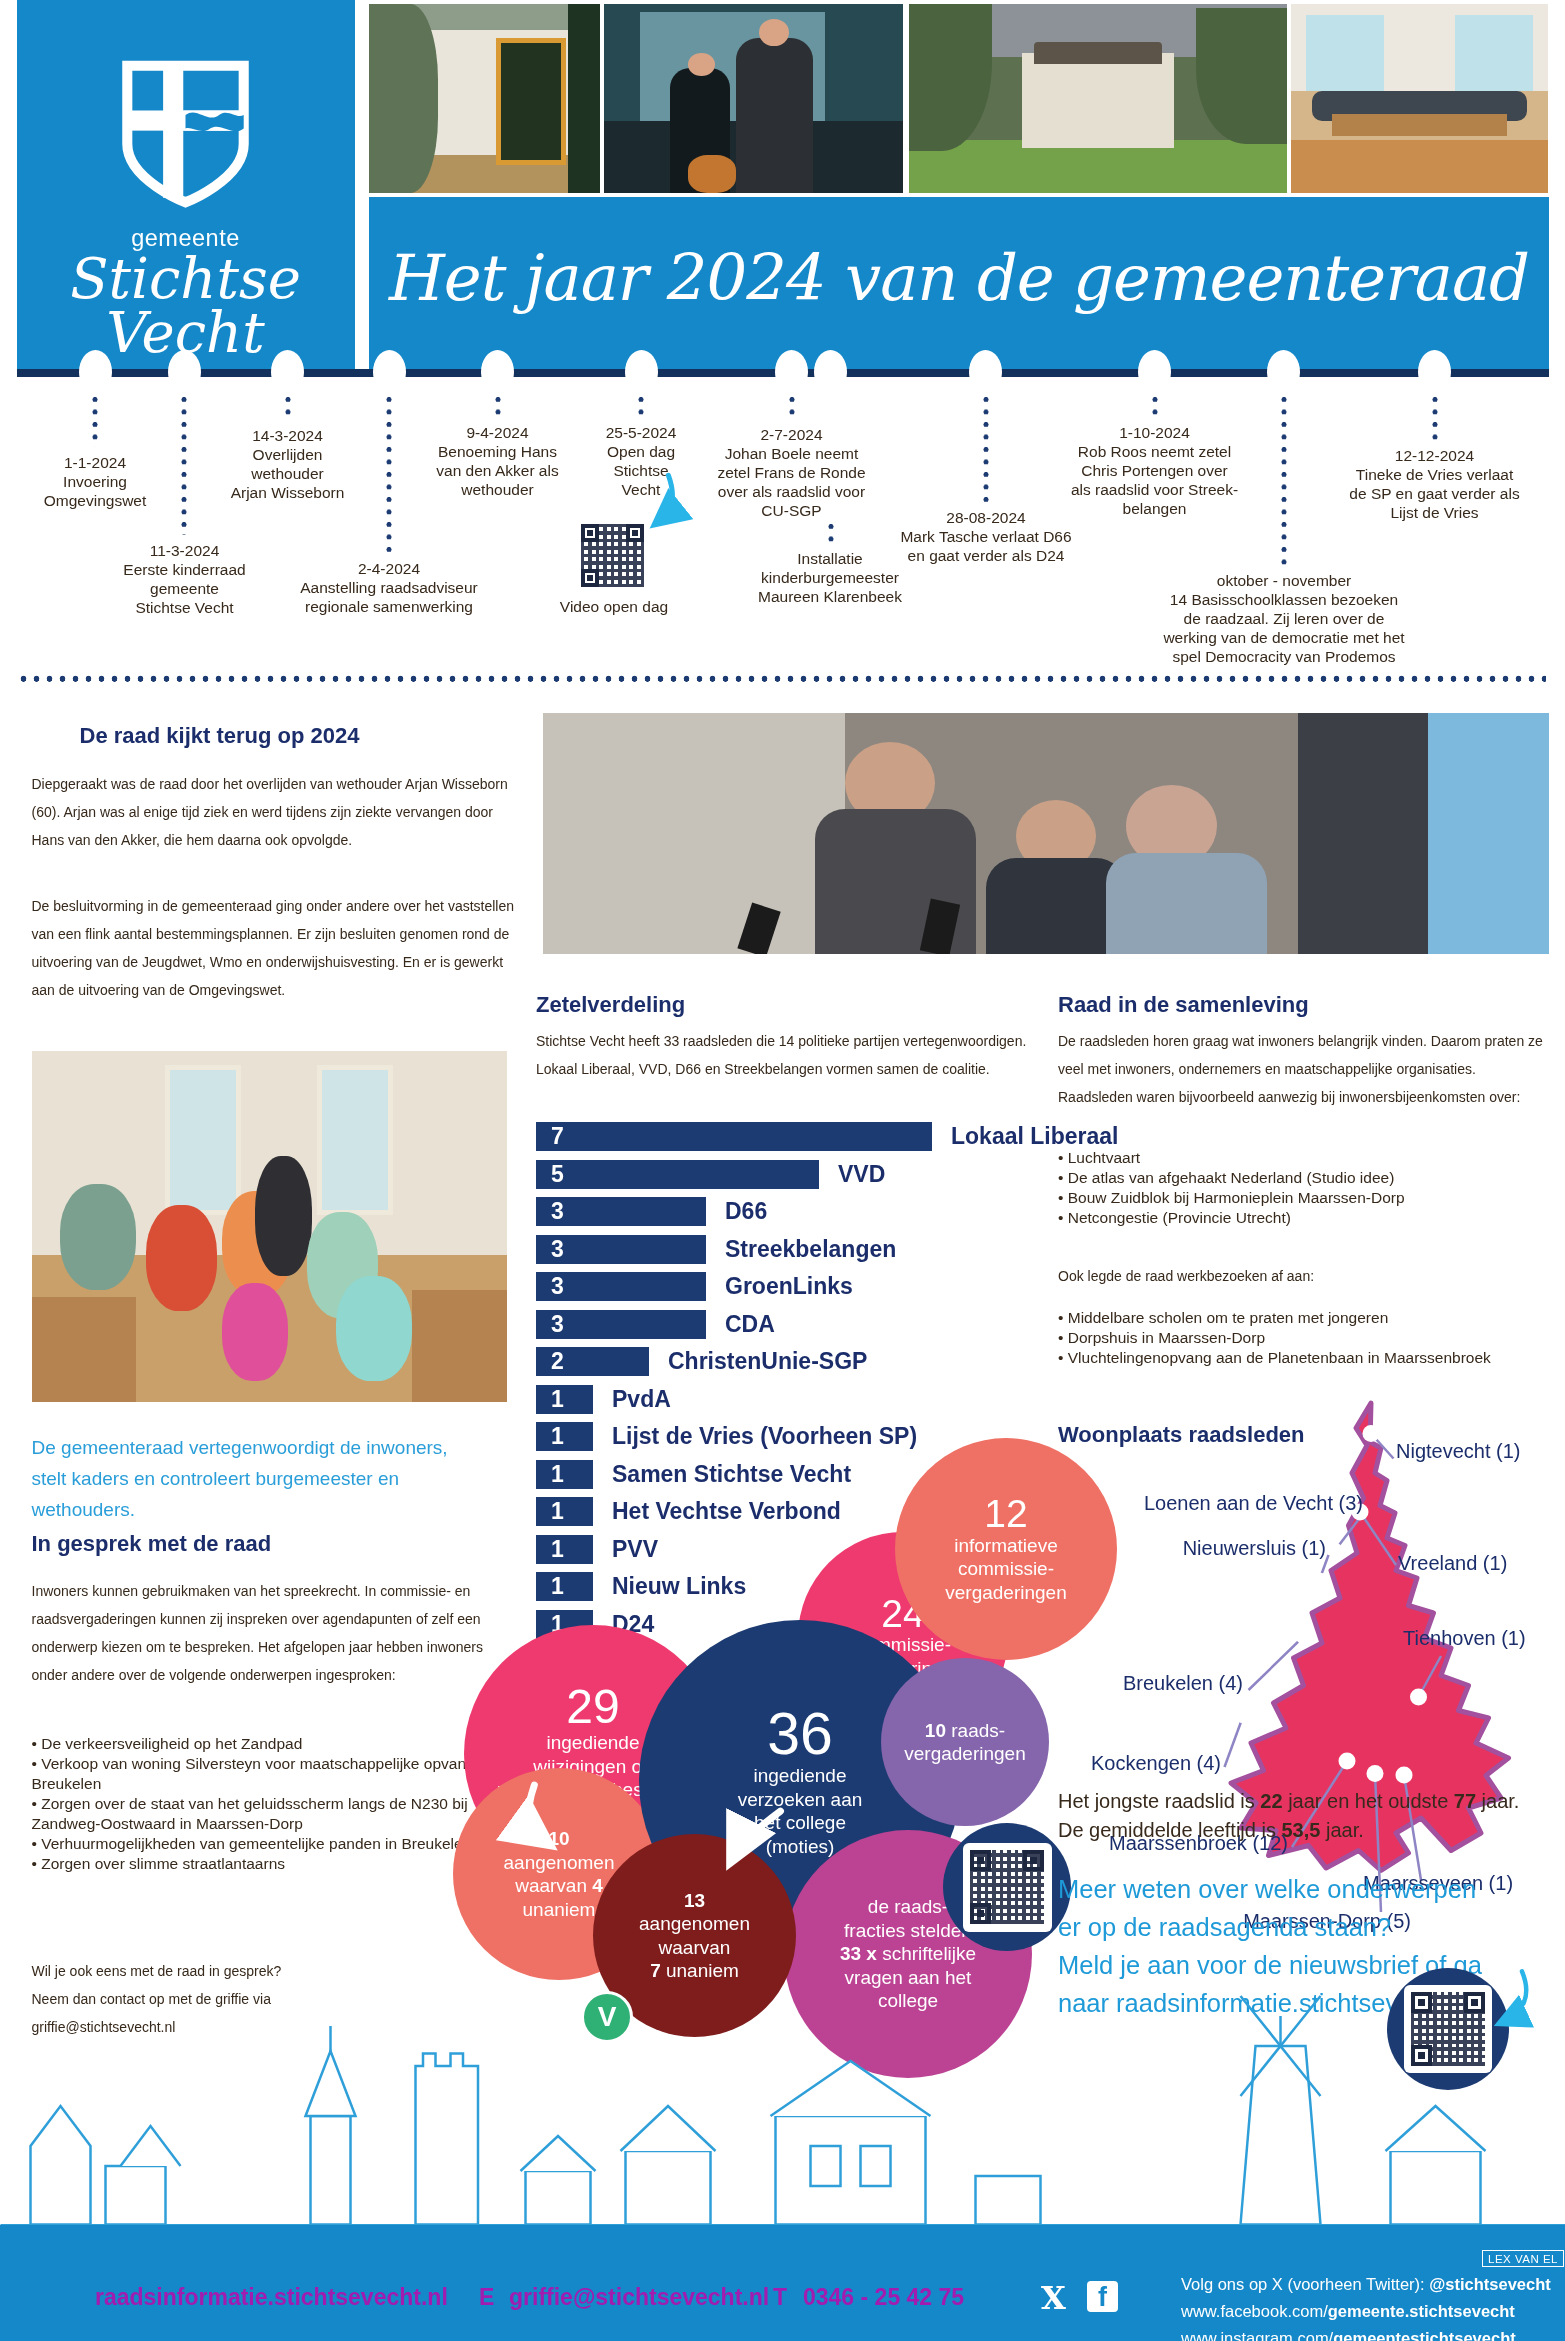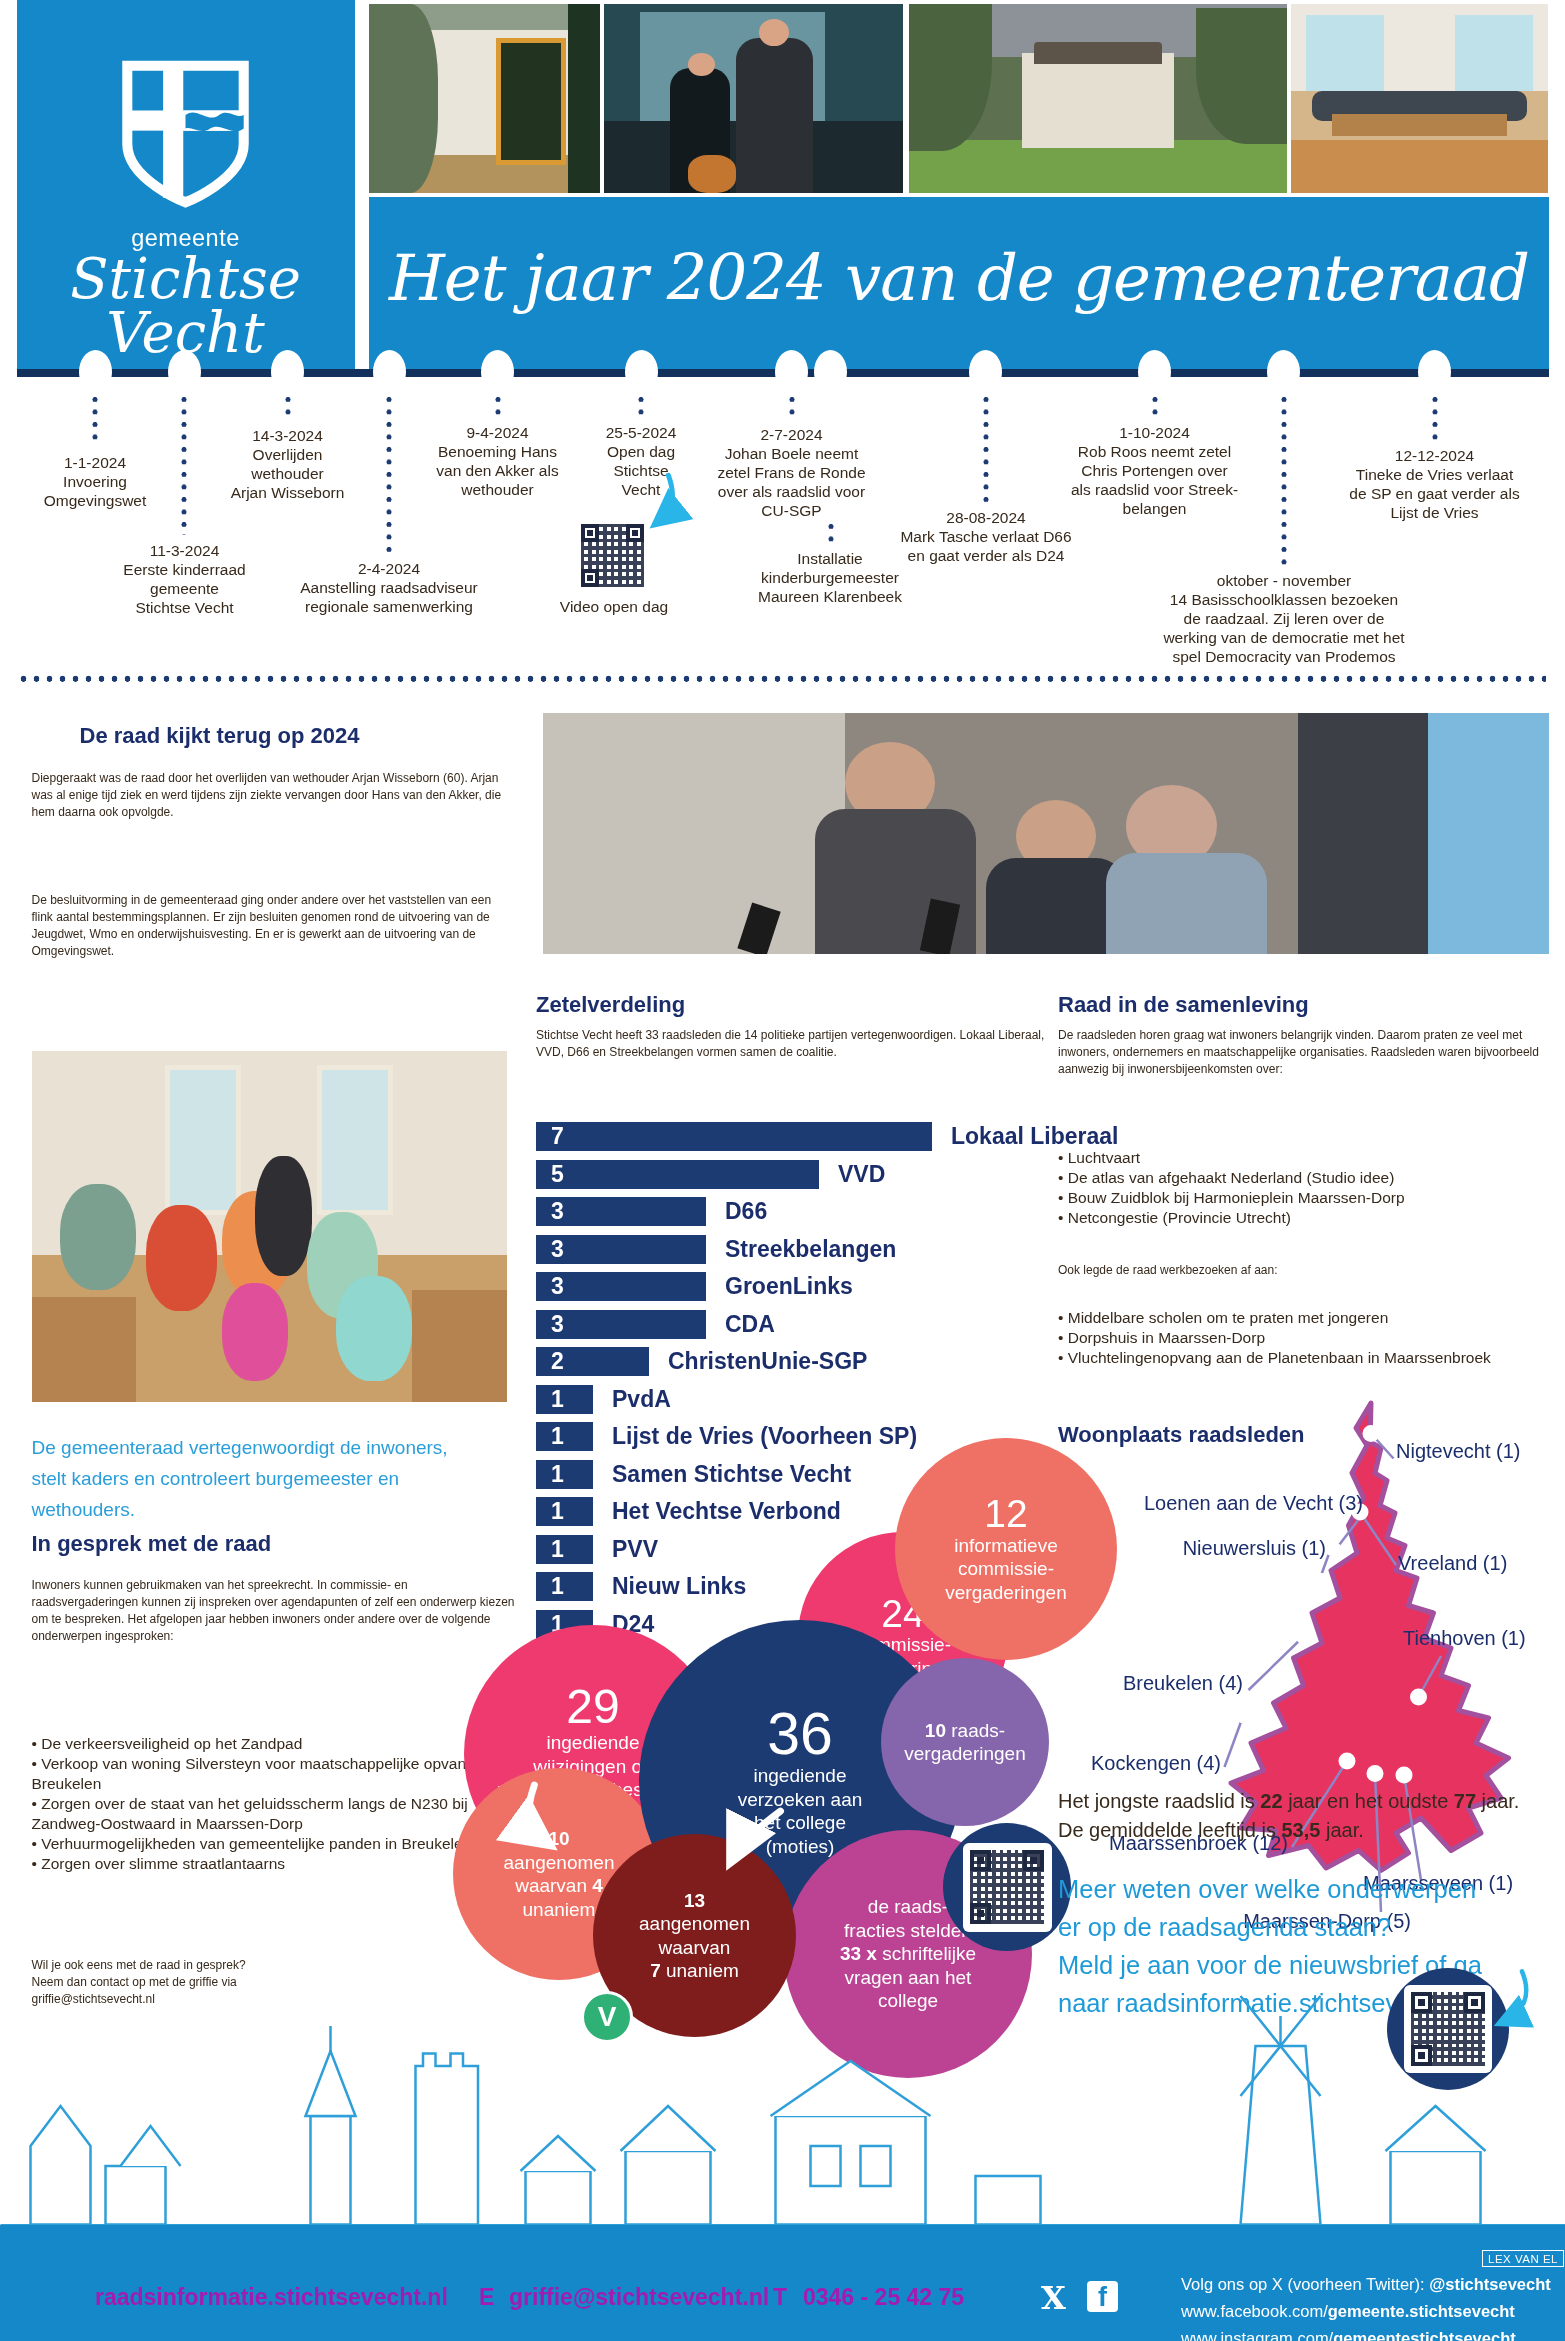--- a/index.html
+++ b/index.html
@@ -24,21 +24,21 @@
            background-size:6px 12.5px;background-repeat:repeat-y;}
   .tl-text{position:absolute;font-size:15.5px;line-height:19px;text-align:center;color:#37291b;}
   .dotrow{left:20px;top:675px;width:1526px;height:7.5px;
           background-image:radial-gradient(circle at 3.5px 3.5px,#1c3b72 2.6px,transparent 3.1px);
           background-size:13px 7.5px;background-repeat:repeat-x;}
   .tl-qr{left:575px;top:518px;width:75px;height:75px;}
   .tl-qr-caption{left:529px;top:598px;width:170px;text-align:center;font-size:15.5px;color:#37291b;}
 
   
   .h1{font-size:22px;font-weight:bold;color:#1b2e6b;}
-  .bp{font-size:12px;line-height:17px;}
+  .bp{font-size:14px;line-height:28px;}
   ul.bl{list-style:none;margin:0;padding:0;font-size:15.5px;line-height:20px;}
   ul.bl li::before{content:"\2022\00a0";}
   .mission{font-size:19px;line-height:31px;color:#2a9ed9;}
   .cta{font-size:25.5px;line-height:38px;color:#1e9ad8;font-weight:500;}
   .age{font-size:20px;line-height:29px;}
 
   
   .bar-row{display:flex;align-items:center;height:29px;margin-bottom:8.5px;}
   .bar{height:29px;background:#1c3b72;display:flex;align-items:center;flex:none;}
   .bar-num{color:#fff;font-weight:bold;font-size:23px;padding-left:15px;}

